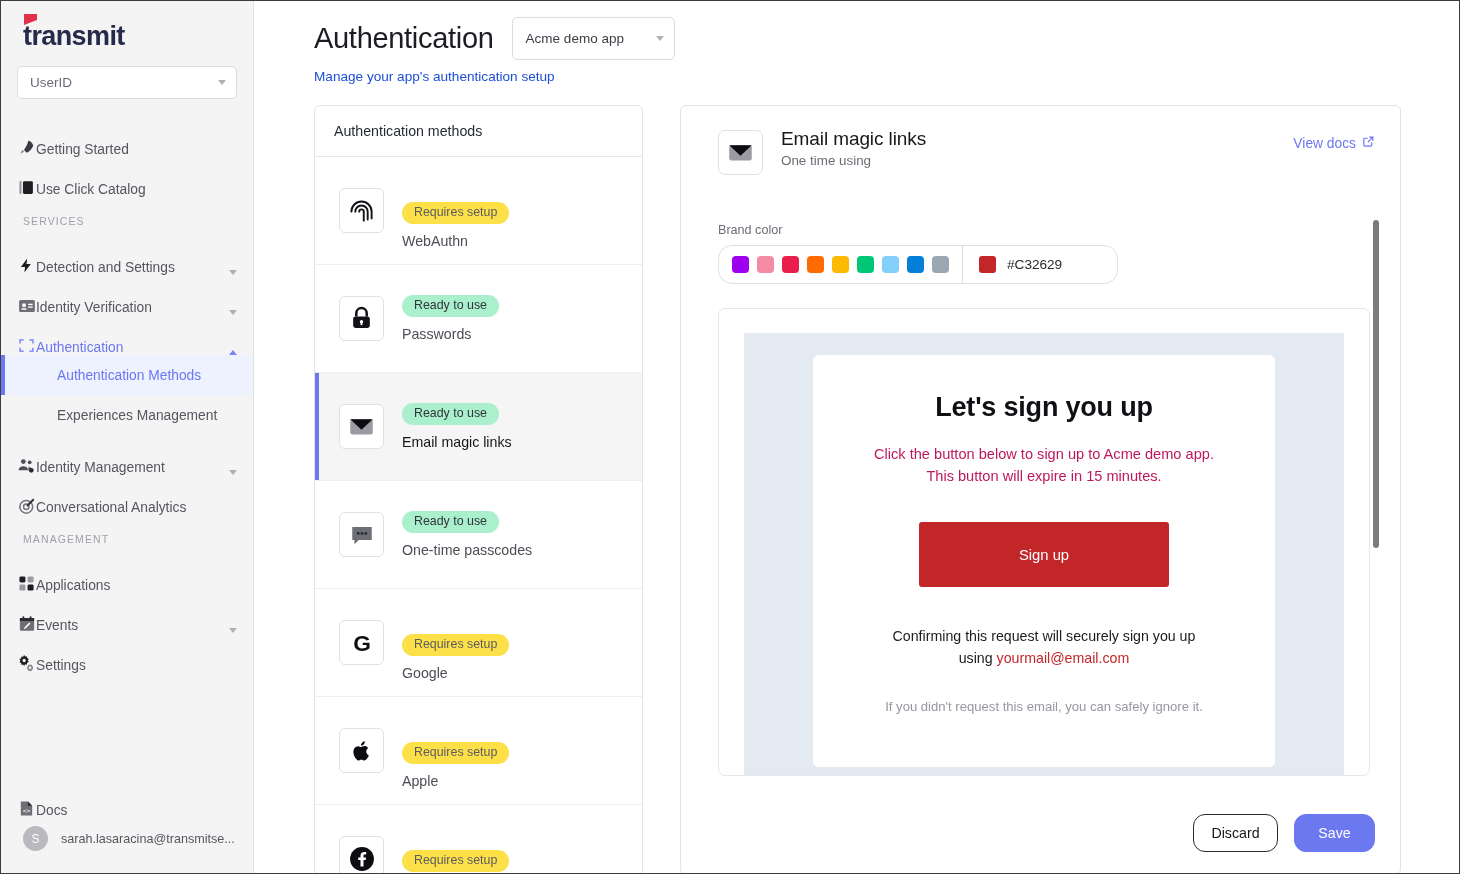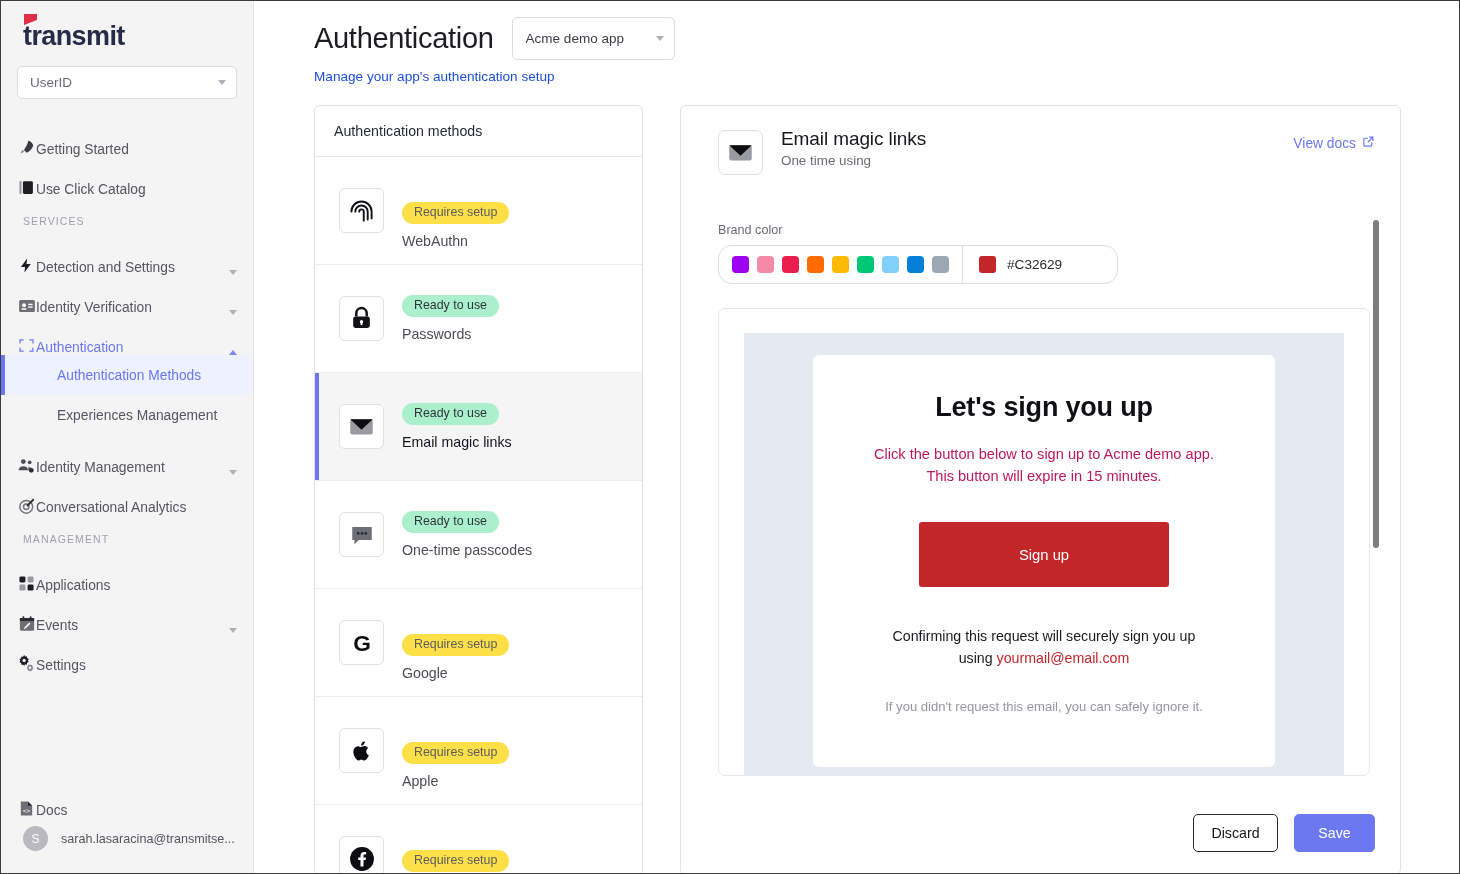--- a/index.html
+++ b/index.html
@@ -390,21 +390,21 @@
 
   .footer-actions {
     position: absolute;
     right: 25px;
     bottom: 22px;
     display: flex;
     gap: 16px;
   }
   .btn {
     height: 38px;
-    border-radius: 5px;
+    border-radius: 12px;
     font-size: 14.2px;
     display: flex; align-items: center; justify-content: center;
     cursor: pointer;
   }
   .btn-discard {
     width: 85px;
     background: #ffffff;
     border: 1px solid #2a2a31;
     color: #16161b;
   }

